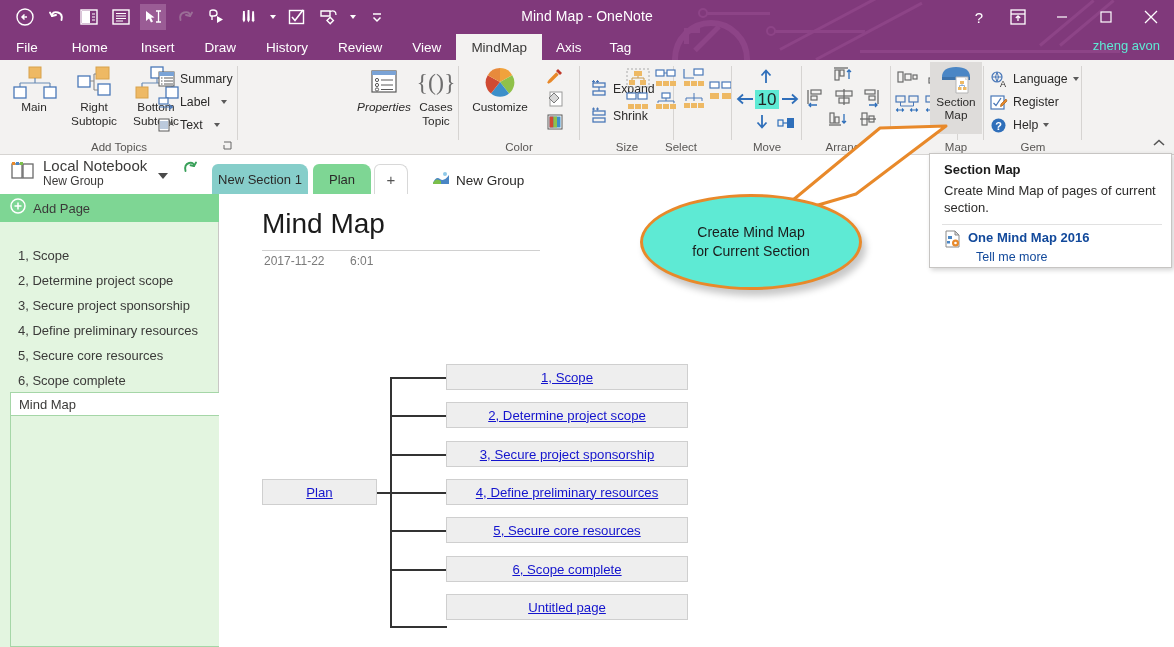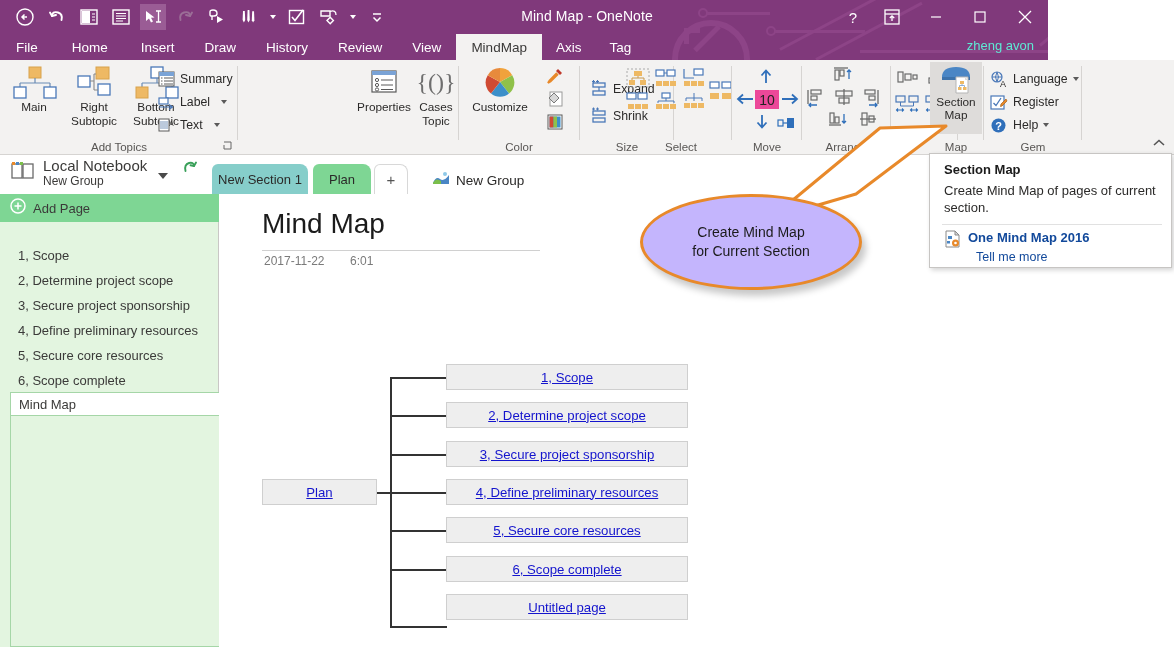--- a/index.html
+++ b/index.html
@@ -6,21 +6,21 @@
   html, body { margin:0; padding:0; }
   body {
     width:1174px; height:647px; overflow:hidden;
     font-family:"Liberation Sans", sans-serif;
     background:#ffffff; position:relative;
     -webkit-font-smoothing:antialiased;
   }
 
   
   #titlebar{
-    position:absolute; left:0; top:0; width:1048px; height:60px;
+    position:absolute; left:0; top:0; width:1174px; height:60px;
     background:#80397b; overflow:hidden;
   }
   
   .tb-deco{ position:absolute; pointer-events:none; opacity:1; }
   .deco-line{ position:absolute; background:#8d4487; }
   .deco-dot{ position:absolute; border:2px solid #8d4487; border-radius:50%; background:#80397b; }
   .deco-ring{
     position:absolute; border:6px solid #8d4487; border-radius:50%;
     width:78px; height:78px;
   }
@@ -83,21 +83,21 @@
   }
   .smallbtn .lbl{ font-size:12.3px; color:#2b2a29; white-space:nowrap; }
   .caret{ width:0;height:0;border-left:3.5px solid transparent;border-right:3.5px solid transparent;border-top:4px solid #5a5a5a; display:inline-block; }
   .icobox{ display:flex; align-items:center; justify-content:center; }
 
   .sel-ico{ position:absolute; width:24px; height:20px; }
   .arr-ico{ position:absolute; width:22px; height:20px; }
 
   .movearrow{ position:absolute; color:#2f6fba; font-size:16px; line-height:16px; }
   .movenum{
-    position:absolute; background:#ec4899; color:#222; font-size:14px;
+    position:absolute; background:#5eead4; color:#222; font-size:17px;
     width:24px; height:19px; display:flex; align-items:center; justify-content:center;
   }
 
   .sectionmap-btn{
     position:absolute; top:2px; width:52px; height:72px; background:#dedcda;
     display:flex; flex-direction:column; align-items:center; justify-content:flex-start;
   }
   .ribbon-collapse{ position:absolute; right:8px; bottom:3px; color:#555; font-size:12px; }
 
   
@@ -159,21 +159,21 @@
   }
   .node a{
     color:#1414cd; font-size:13.2px; text-decoration:underline; cursor:pointer;
   }
   .edge{ position:absolute; background:#333333; }
 
   
   #callout{
     position:absolute; left:640px; top:194px; width:222px; height:96px;
     border:3px solid #e8892a; border-radius:50%;
-    background:#c4b5fd;
+    background:#5eead4;
     display:flex; align-items:center; justify-content:center;
     box-shadow:4px 6px 7px rgba(0,0,0,.22);
     z-index:30;
   }
   #callout .txt{ font-size:14px; color:#1b1b1b; text-align:center; line-height:19px; }
   #calloutTail{ position:absolute; left:760px; top:124px; width:190px; height:125px; z-index:29; }
 
   
   #tooltip{
     position:absolute; left:929px; top:153px; width:243px; height:115px;
@@ -412,21 +412,21 @@
       <svg width="10" height="10" viewBox="0 0 10 10">
           <path d="M1 1 h7 v7" fill="none" stroke="#666"></path>
           <path d="M8 8 L1 8 L1 4" fill="none" stroke="#666"></path>
         </svg>
     </div>
     <div class="grp-sep" style="left:237px;"></div>
   </div>
 
 
   <div class="grp" style="left:350px; width:110px;">
-    <div class="bigbtn" style="left:2px; width:64px;">
+    <div class="bigbtn" style="left:2px; width:64px;font-style:italic;">
       <span class="ico">
         <svg width="30" height="28" viewBox="0 0 30 28">
             <rect x="3" y="3" width="24" height="21" fill="#fff" stroke="#5a5a5a" stroke-width="1.2"></rect>
             <rect x="3" y="3" width="24" height="4" fill="#7aa3d6"></rect>
             <circle cx="8" cy="12" r="1.6" fill="none" stroke="#5a5a5a"></circle>
             <circle cx="8" cy="17" r="1.6" fill="none" stroke="#5a5a5a"></circle>
             <circle cx="8" cy="21.5" r="1.6" fill="none" stroke="#5a5a5a"></circle>
             <path d="M12 12 h12 M12 17 h12 M12 21.5 h12" stroke="#5a5a5a" stroke-width="1"></path>
           </svg>
       </span>

